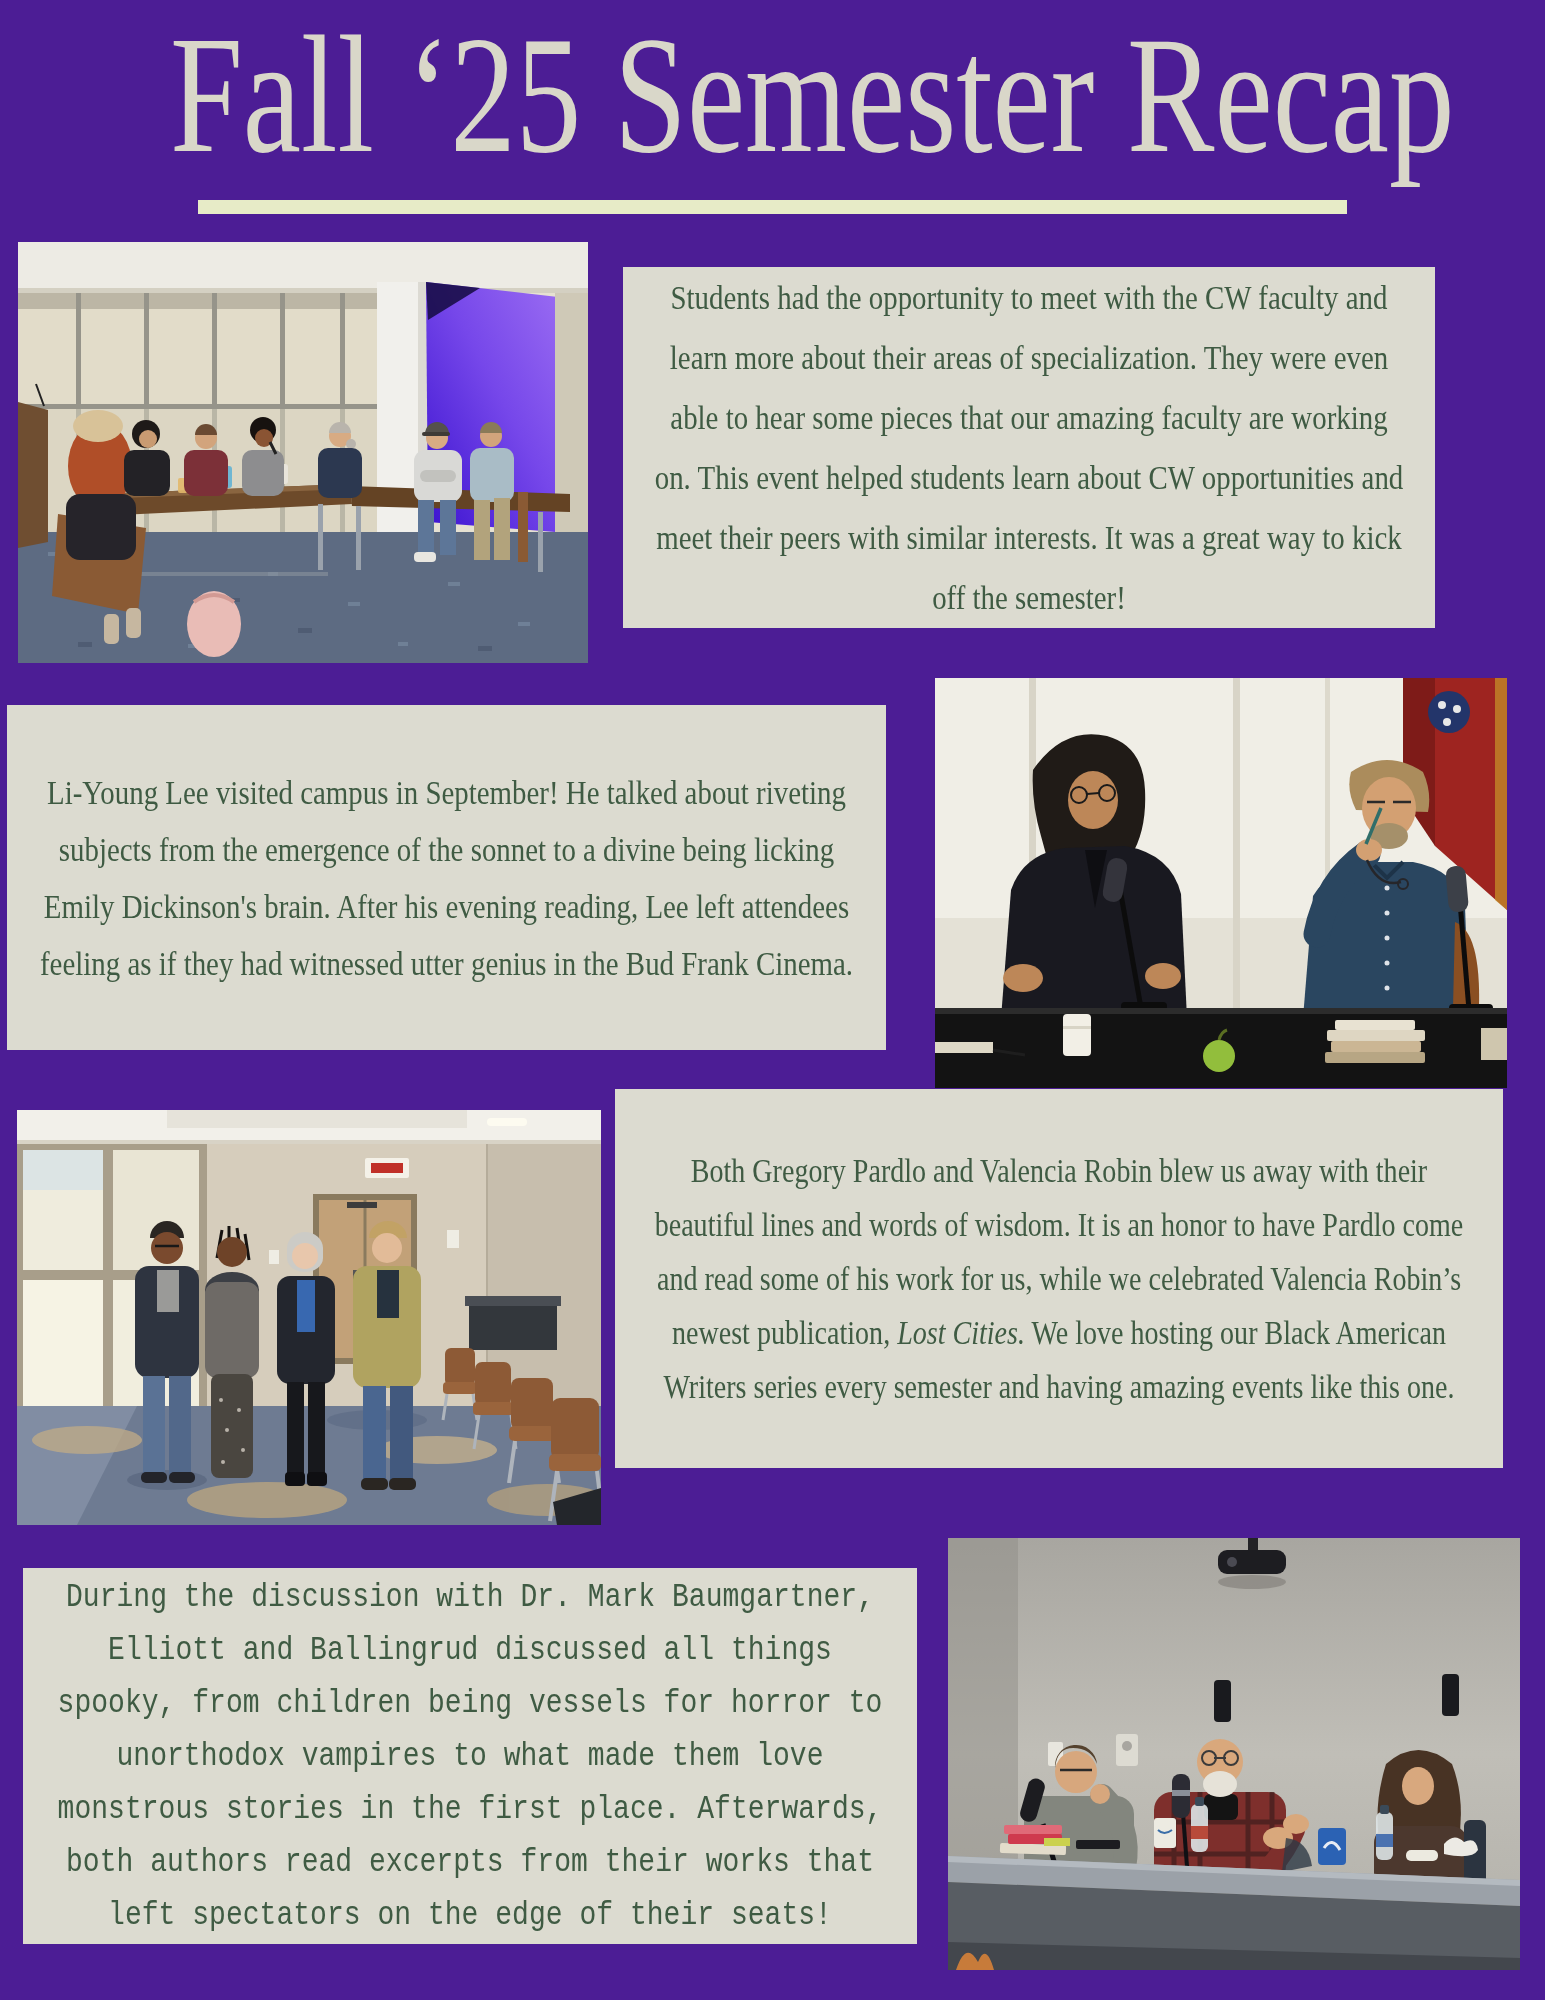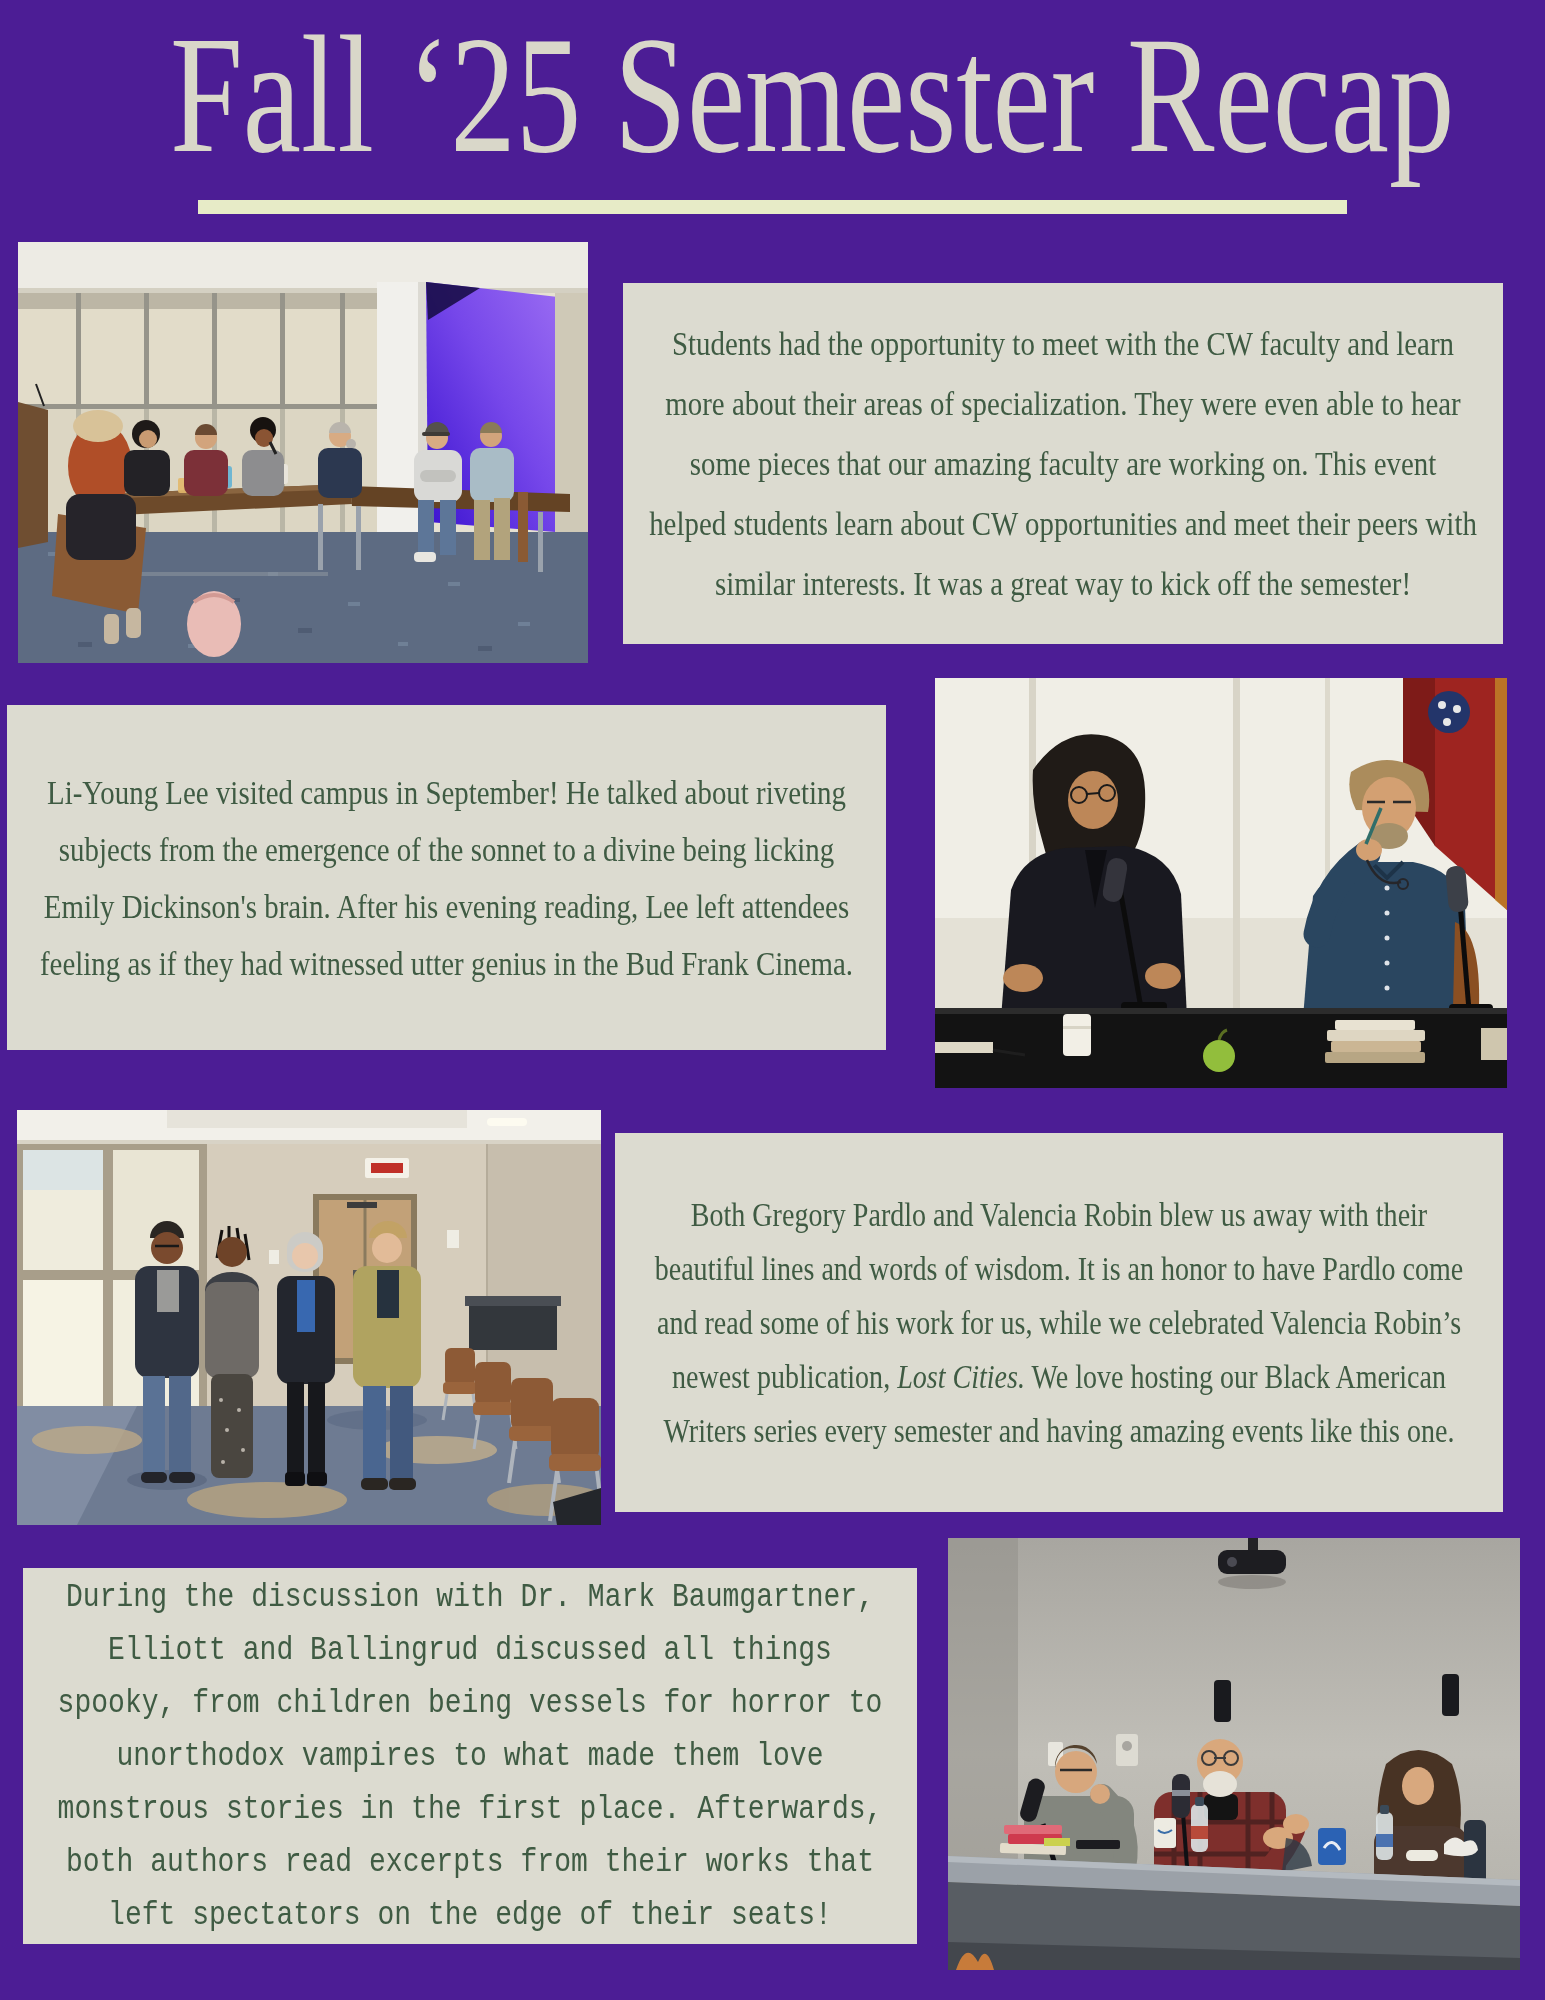--- a/index.html
+++ b/index.html
@@ -16,23 +16,23 @@
   .photo svg{display:block;width:100%;height:100%;}
   .photo1{left:18px;top:242px;width:570px;height:421px;}
   .photo2{left:935px;top:678px;width:572px;height:410px;}
   .photo3{left:17px;top:1110px;width:584px;height:415px;}
   .photo4{left:948px;top:1538px;width:572px;height:432px;}
   
   .text-box{position:absolute;background:#dcdbd0;display:flex;align-items:center;
             overflow:hidden;padding:0 26px;box-sizing:border-box;}
   .tb-inner{flex:0 0 auto;width:117.65%;transform:scaleX(0.85);transform-origin:left center;
             text-align:center;color:#3f5b43;}
-  .box1{left:623px;top:267px;width:880px;height:361px;margin-top:16px;}
+  .box1{left:623px;top:267px;width:812px;height:361px;}
   .box2{left:7px;top:705px;width:879px;height:345px;}
-  .box3{left:615px;top:1133px;width:888px;height:379px;}
+  .box3{left:615px;top:1089px;width:888px;height:379px;}
   .box4{left:23px;top:1568px;width:894px;height:376px;font-family:Liberation Mono, monospace;}
   .fs34{font-size:34px}.fs33{font-size:33px}
   .lh60{line-height:60px}.lh57{line-height:57px}.lh54{line-height:54px}.lh53{line-height:53px}
   em{font-style:italic;}
 </style>
 </head>
 <body>
 
 <div class="page">
 

